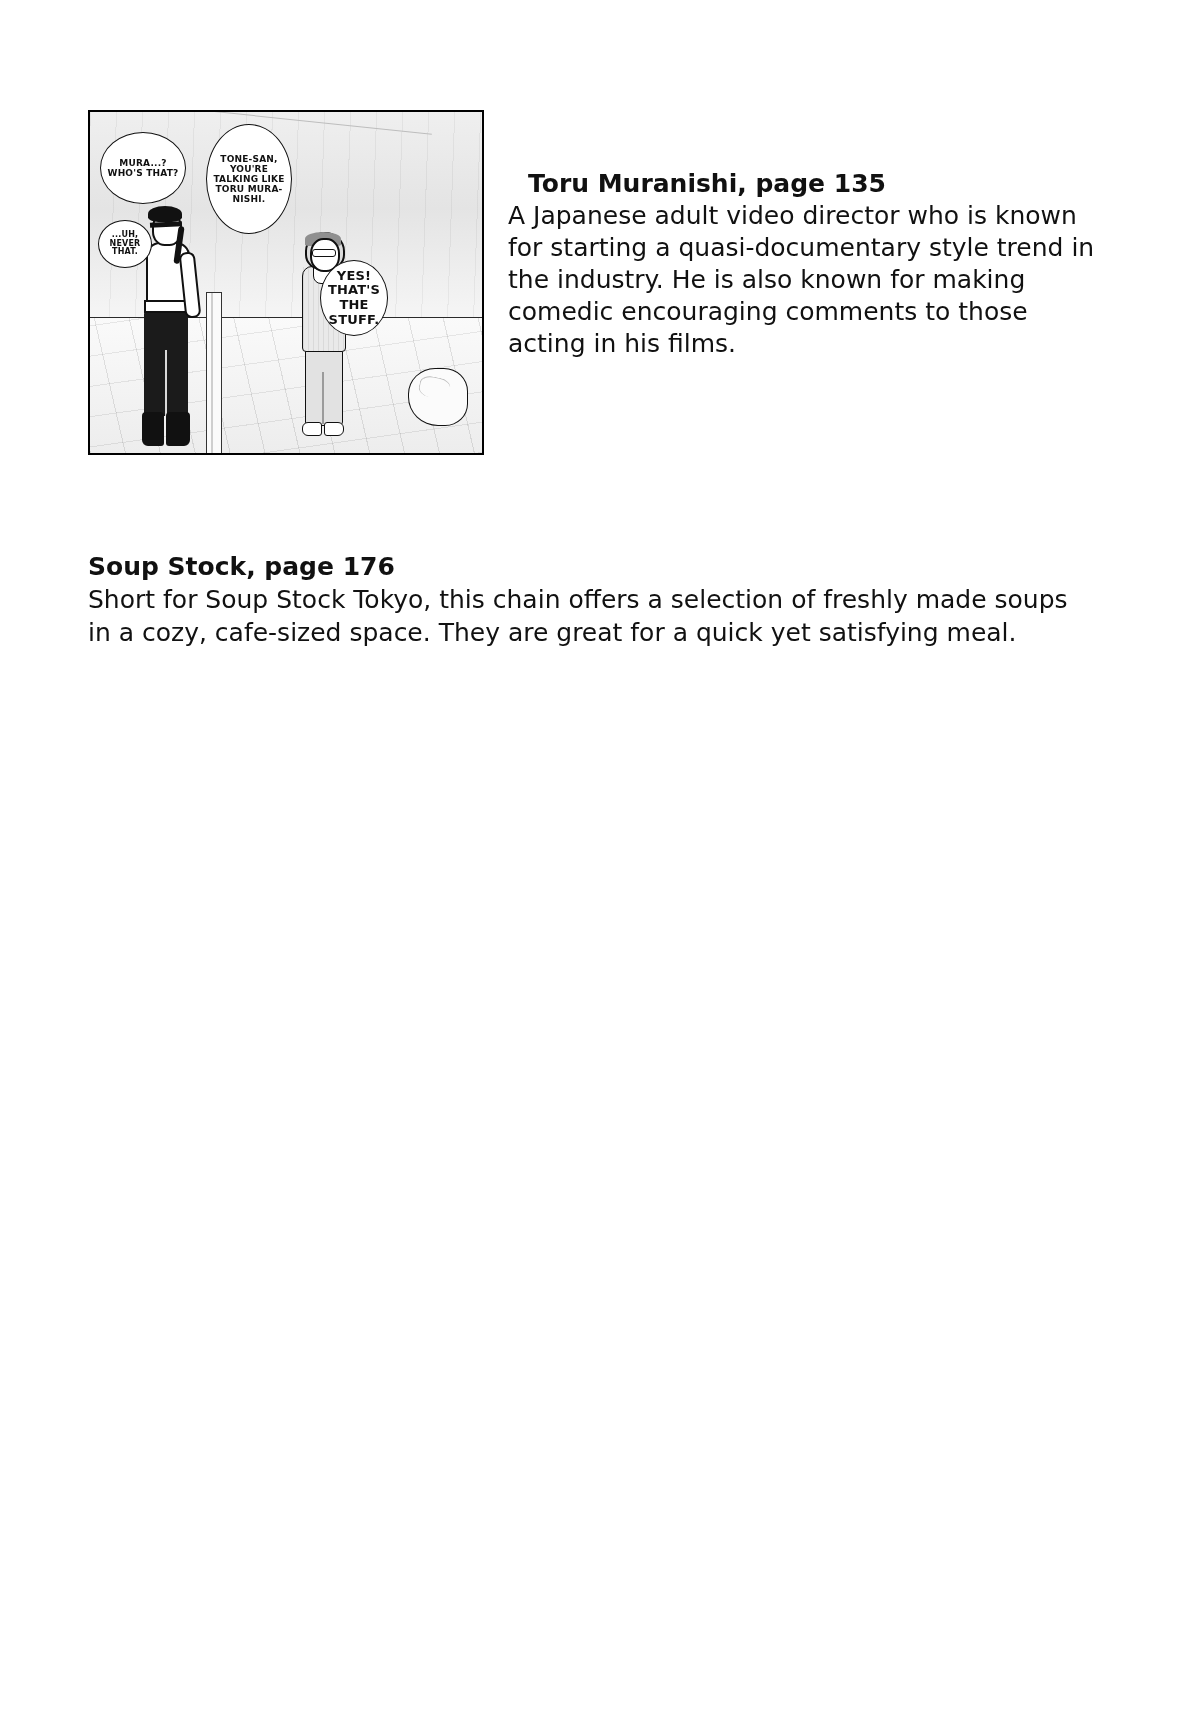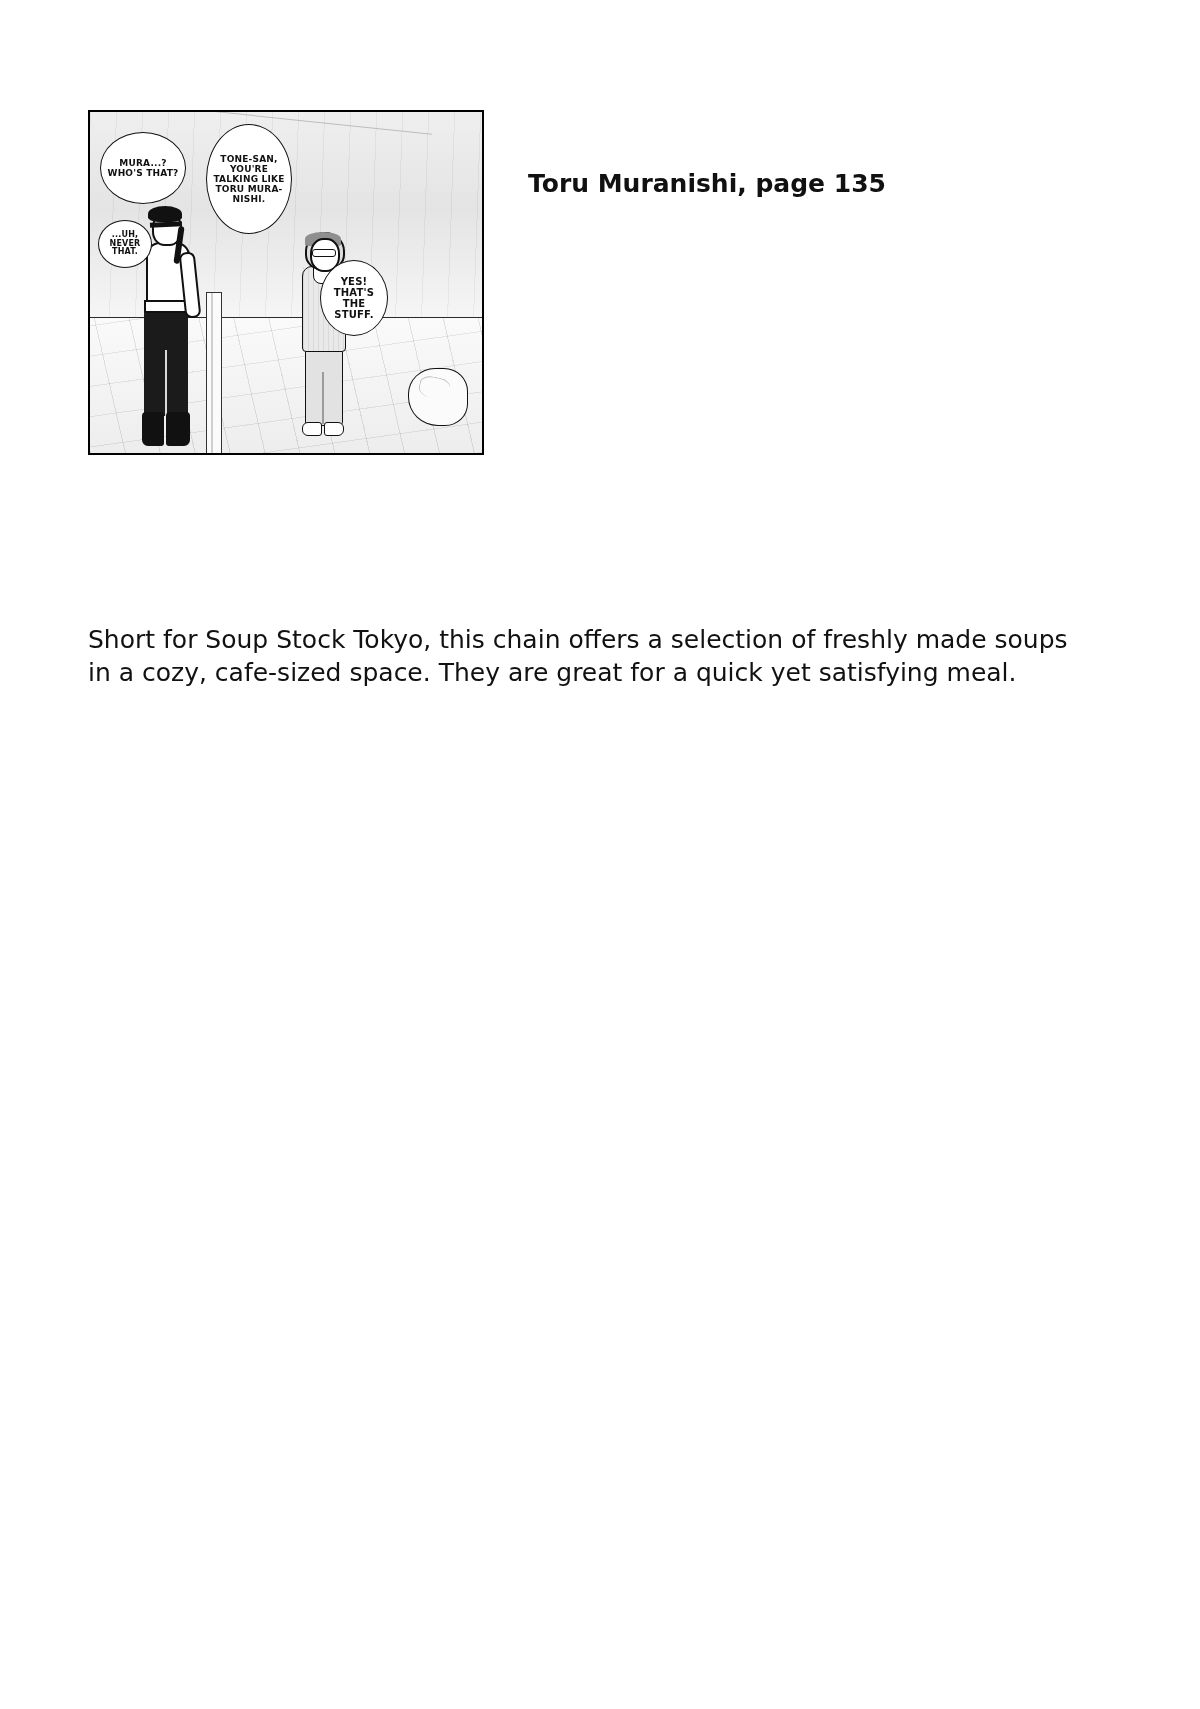--- a/index.html
+++ b/index.html
@@ -222,21 +222,21 @@
     color: #111;
     box-sizing: border-box;
     padding: 4px 6px;
   }
   .balloon .txt { display: block; }
 
   .b1 { left: 10px;  top: 20px;  width: 86px;  height: 72px;  font-size: 9px; }
   .b2 { left: 8px;   top: 108px; width: 54px;  height: 48px;  font-size: 8px; }
   .b3 { left: 116px; top: 12px;  width: 86px;  height: 110px; font-size: 9px; justify-content: flex-end; }
   .b4 { left: 292px; top: 28px;  width: 90px;  height: 124px; font-size: 9px; }
-  .b5 { left: 230px; top: 148px; width: 68px;  height: 76px;  font-size: 10px; }
+  .b5 { left: 230px; top: 148px; width: 68px;  height: 76px;  font-size: 13px; }
 
   
   .note-body {
     position: absolute;
     left: 420px;
     top: 58px;
     width: 600px;
     font-family: "DejaVu Sans", sans-serif;
     font-size: 25px;
     line-height: 1.28;
@@ -254,21 +254,20 @@
     font-family: "DejaVu Sans", sans-serif;
     font-size: 25px;
     line-height: 1.32;
     color: #111111;
   }
   .note-bottom .title {
     font-weight: 700;
   }
   .note-bottom .body {
     display: block;
-    margin-top: 40px;
   }
 </style>
 </head>
 <body>
 
 <div class="page">
 
   <div class="note-top">
 
     <div class="panel">
@@ -317,21 +316,22 @@
       <div class="balloon b3">
         <span class="txt">TONE-SAN, YOU'RE TALKING LIKE TORU MURA-NISHI.</span>
       </div>
       <div class="balloon b5">
         <span class="txt">YES! THAT'S THE STUFF.</span>
       </div>
     </div>
 
     <div class="note-body">
       <span class="title">Toru Muranishi, page 135</span><br>
+      <span class="body">A Japanese adult video director who is known for starting a quasi-documentary style trend in the industry. He is also known for making comedic encouraging comments to those acting in his films.</span>
     </div>
   </div>
 
   <div class="note-bottom">
-    <br>
+    <span class="title">Soup Stock, page 176</span><br>
     <span class="body">Short for Soup Stock Tokyo, this chain offers a selection of freshly made soups in a cozy, cafe-sized space. They are great for a quick yet satisfying meal.</span>
   </div>
 
 </div>
 
 </body></html>

